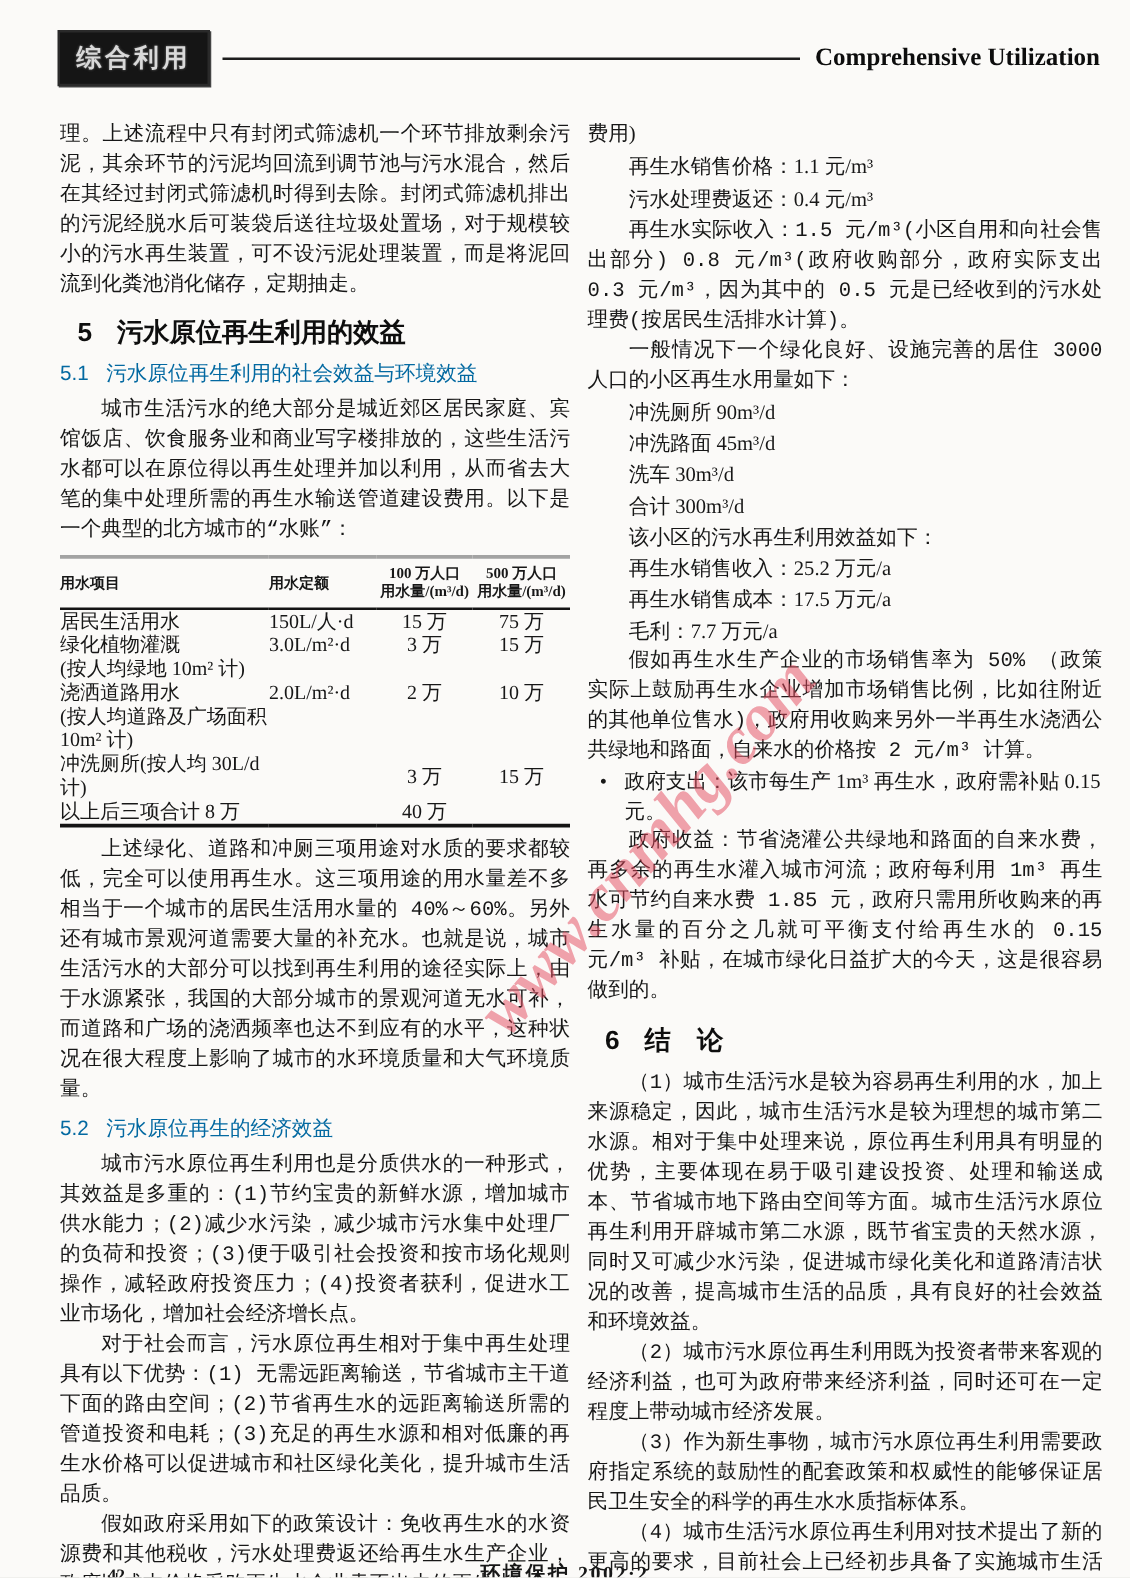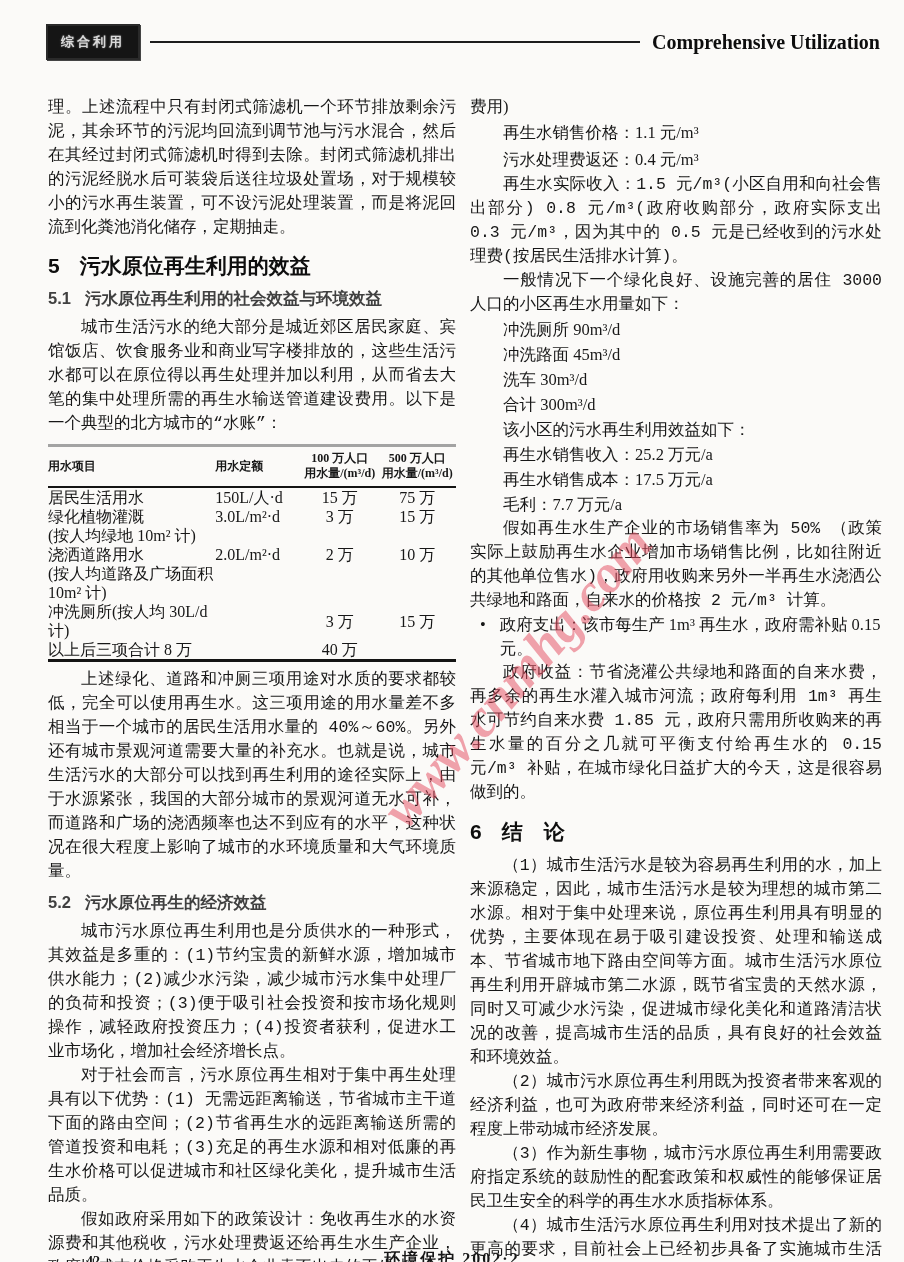--- a/index.html
+++ b/index.html
@@ -9,46 +9,46 @@
     font-family:"Liberation Serif", serif; color:#171717;
   }
   
   .page-header {
     position:absolute; top:26px; left:48px; right:24px;
     display:flex; align-items:center;
   }
   .category-tag {
     background:#151515; color:#d9d9d9;
     font-family:"Liberation Sans", sans-serif; font-weight:bold;
-    font-size:13px; letter-spacing:3px; padding:7px 13px;
+    font-size:20px; letter-spacing:3px; padding:7px 13px;
     box-shadow:0 0 0 2px #2a2a2a, 1px 1px 0 2px #444;
     text-shadow:0 0 2px #777;
   }
   .header-rule { flex:1; height:2px; background:#1d1d1d; margin:0 12px; }
   .header-title-en {
     font-family:Liberation Serif, serif; font-weight:bold; font-size:20px;
     white-space:nowrap; color:#0d0d0d;
   }
   
   .col { position:absolute; top:95px; }
   .col-left  { left:48px;  width:408px; }
   .col-right { left:470px; width:412px; }
   p.body {
     margin:0; font-size:16.5px; line-height:24px;
     text-align:justify; text-justify:inter-word;
   }
   p.indent { text-indent:2em;font-family:Liberation Mono, monospace; }
   .sec-h1 {
-    margin:13px 0 8px; font-family:"Liberation Sans", sans-serif;
+    margin:13px 14px 8px; font-family:"Liberation Sans", sans-serif;
     font-weight:bold; font-size:21px; color:#0e0e0e;
   }
   .sec-h1 .sec-num { margin-right:20px; }
   .sec-h2 {
     margin:8px 0 6px; font-family:"Liberation Sans", sans-serif;
-    font-weight:bold; font-size:16.5px; color:#404040;
+    font-weight:normal; font-size:16.5px; color:#0369a1;
   }
   .sec-h2 .sec-num { margin-right:14px; }
   .data-line { font-size:16.5px; line-height:27px; padding-left:2em; }
   .usage-line { font-size:16.5px; line-height:25px; padding-left:2em; }
   
   table.water-table {
     width:100%; border-collapse:collapse; margin:8px 0 6px;
     border-top:3px solid #a3a3a3; border-bottom:3px solid #141414;
   }
   table.water-table th {

